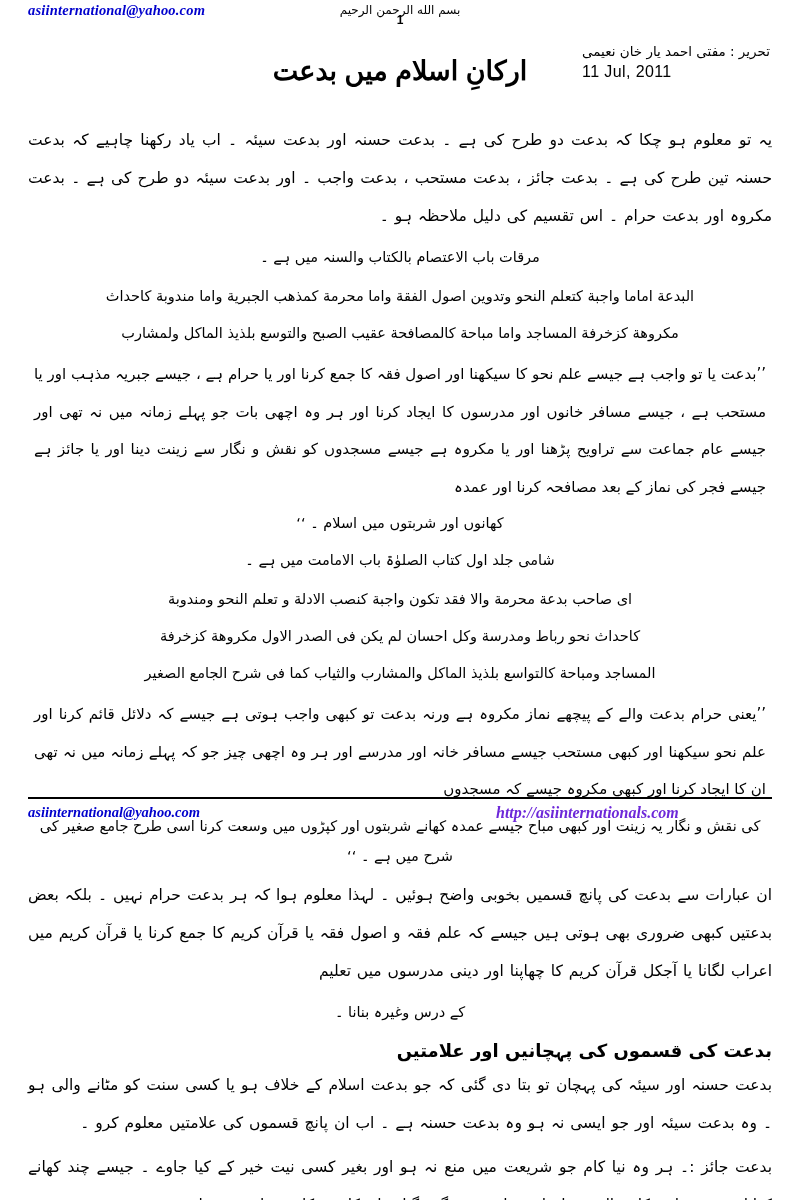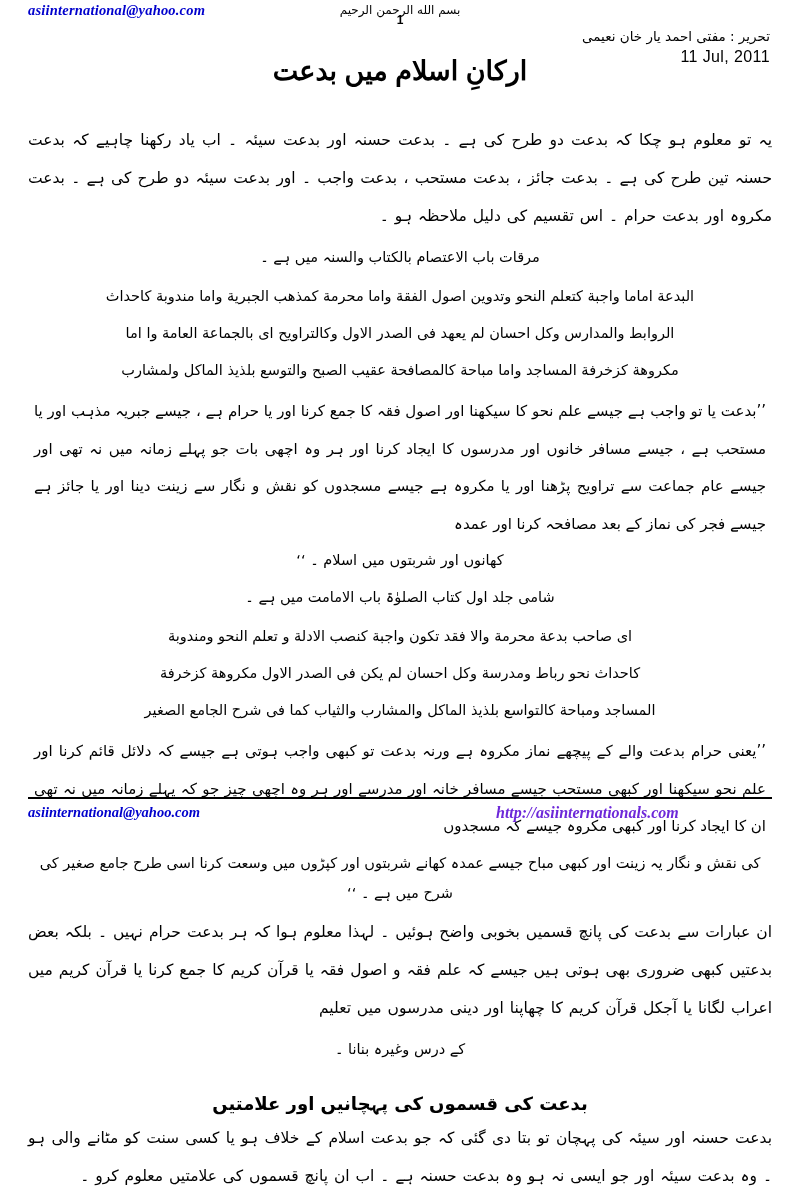--- a/index.html
+++ b/index.html
@@ -59,22 +59,22 @@
   .page-num {
     font-family: "Liberation Sans", sans-serif;
     font-size: 12px;
     font-weight: bold;
     display: block;
     margin-top: -4px;
   }
   .byline {
     position: absolute;
     right: 30px;
-    top: 28px;
-    text-align: right;
+    top: 43px;
+    text-align: left;
     direction: rtl;
   }
   .byline .author {
     font-family: "DejaVu Sans", sans-serif;
     font-size: 13.5px;
     display: block;
     line-height: 1.25;
   }
   .byline .date {
     font-family: "Liberation Sans", sans-serif;
@@ -139,25 +139,25 @@
     direction: rtl;
     text-align: center;
     font-family: "DejaVu Sans", sans-serif;
     font-size: 14.5px;
     line-height: 2.1;
     margin: 0 0 6px 0;
   }
 
   .heading-ur {
     direction: rtl;
-    text-align: center;
+    text-align: right;
     font-family: "DejaVu Sans", sans-serif;
     font-size: 18px;
     font-weight: bold;
-    margin: 28px 0 6px 0;
+    margin: 12px 0 6px 0;
   }
 
   
   .footer {
     position: absolute;
     left: 28px;
     right: 28px;
     bottom: 34px;
     border-top: 2px solid #000;
     padding-top: 5px;
@@ -209,21 +209,20 @@
   </div>
 
   <div class="content">
 
     <p class="para first">یہ تو معلوم ہو چکا کہ بدعت دو طرح کی ہے ۔ بدعت حسنہ اور بدعت سیئہ ۔ اب یاد رکھنا چاہیے کہ بدعت حسنہ تین طرح کی ہے ۔ بدعت جائز ، بدعت مستحب ، بدعت واجب ۔ اور بدعت سیئہ دو طرح کی ہے ۔ بدعت مکروہ اور بدعت حرام ۔ اس تقسیم کی دلیل ملاحظہ ہو ۔</p>
 
     <div class="src-line">مرقات باب الاعتصام بالکتاب والسنہ میں ہے ۔</div>
 
     <div class="quote-ar">
       <div>البدعة اماما واجبة كتعلم النحو وتدوين اصول الفقة واما محرمة كمذهب الجبرية واما مندوبة كاحداث</div>
-      <div>الروابط والمدارس وكل احسان لم يعهد فى الصدر الاول وكالتراويح اى بالجماعة العامة وا اما</div>
       <div>مكروهة كزخرفة المساجد واما مباحة كالمصافحة عقيب الصبح والتوسع بلذيذ الماكل ولمشارب</div>
     </div>
 
     <p class="quote-ur">’’بدعت یا تو واجب ہے جیسے علم نحو کا سیکھنا اور اصول فقہ کا جمع کرنا اور یا حرام ہے ، جیسے جبریہ مذہب اور یا مستحب ہے ، جیسے مسافر خانوں اور مدرسوں کا ایجاد کرنا اور ہر وہ اچھی بات جو پہلے زمانہ میں نہ تھی اور جیسے عام جماعت سے تراویح پڑھنا اور یا مکروہ ہے جیسے مسجدوں کو نقش و نگار سے زینت دینا اور یا جائز ہے جیسے فجر کی نماز کے بعد مصافحہ کرنا اور عمدہ</p>
     <div class="src-line">کھانوں اور شربتوں میں اسلام ۔ ‘‘</div>
 
     <div class="src-line">شامی جلد اول کتاب الصلوٰۃ باب الامامت میں ہے ۔</div>
 
     <div class="quote-ar">
       <div>اى صاحب بدعة محرمة والا فقد تكون واجبة كنصب الادلة و تعلم النحو ومندوبة</div>

